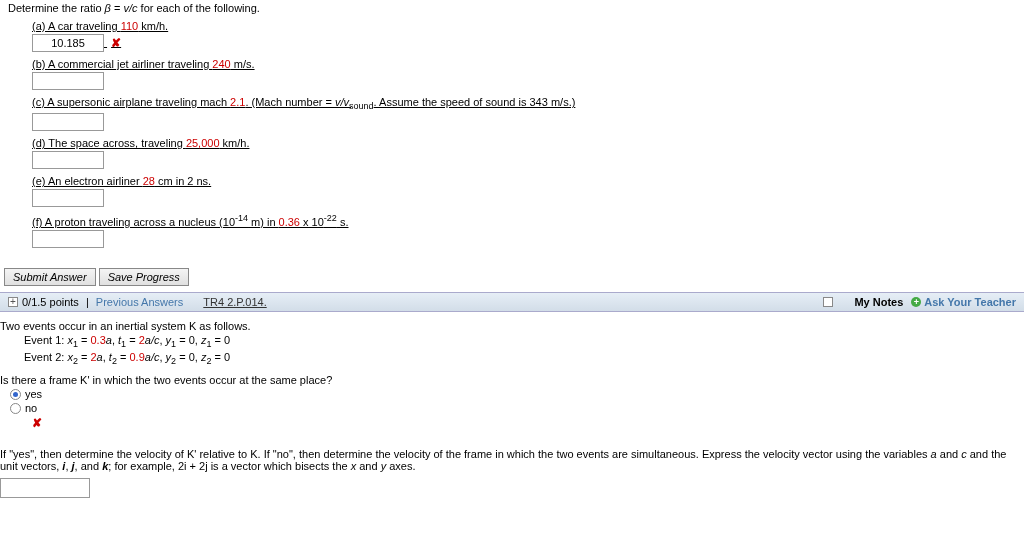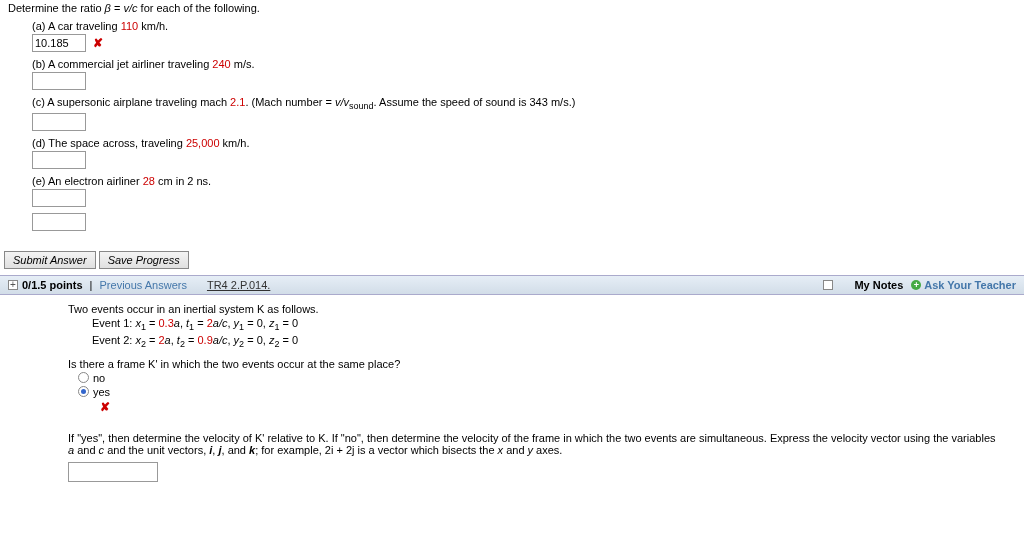--- a/index.html
+++ b/index.html
@@ -9,31 +9,32 @@
     font-size: 11px;
     color: #000;
     background: #fff;
     width: 1024px;
   }
   .q1-container {
     padding: 2px 8px 8px 8px;
   }
   .main-q { }
   .sub-block { margin-left: 24px; margin-top: 6px; }
-  .sub-line { margin-bottom: 2px; }
+  .sub-line { margin-bottom: 2px; text-decoration: underline; }
   .red { color: #c00; }
   .italic { font-style: italic; }
   .answer-input {
-    width: 54px;
+    width: 72px;
     height: 18px;
     border: 1px solid #999;
     font-size: 11px;
     padding: 0 2px;
     vertical-align: middle;
     background: #fff;
+    text-align: center;
   }
   .x-mark {
     color: #c00;
     font-weight: bold;
     font-size: 12px;
     margin-left: 4px;
     vertical-align: middle;
   }
   .btn-row { margin: 12px 0 6px 4px; }
   .old-btn {
@@ -59,35 +60,35 @@
   .expand-icon {
     display: inline-block;
     width: 10px; height: 10px;
     border: 1px solid #888;
     background: #fff;
     color: #555;
     font-size: 10px;
     line-height: 8px;
     text-align: center;
   }
-  .pts { font-weight: bold; }
+  .pts { font-weight: normal; }
   .prev-link { color: #47a; }
   .assign-code { color: #333; margin-left: 16px; text-decoration: underline; }
   .divider-right { display: flex; align-items: center; gap: 8px; }
   .my-notes { display: flex; align-items: center; gap: 21px; font-weight: bold; }
   .note-box {
     width: 10px; height: 10px; border: 1px solid #888; background: #fff;
   }
   .ask-teacher { color: #47a; font-weight: bold; display: flex; align-items: center; gap: 3px; }
   .plus-circle {
     display: inline-block; width: 10px; height: 10px;
     border-radius: 50%; background: #4a4; color: #fff;
     font-size: 9px; line-height: 10px; text-align: center;
   }
-  .q2-container { padding: 6px 20px; margin-left: 48px; }
+  .q2-container { padding: 6px 0; }
   .q2-line { margin: 2px 0; }
   .indent { margin-left: 24px; }
   .radio-row { display: flex; align-items: center; gap: 4px; margin: 2px 0 2px 10px; }
   .radio-dot {
     width: 11px; height: 11px; border: 1px solid #888; border-radius: 50%;
     display: inline-flex; align-items: center; justify-content: center;
     background: #fff;
   }
   .radio-dot.selected::after {
     content: ""; width: 5px; height: 5px; border-radius: 50%;
@@ -141,20 +142,23 @@
   </div>
 
   <div class="sub-block">
     <div class="sub-line">
       <span>(e) An electron airliner </span><span class="red">28</span><span> cm in 2 ns.</span>
     </div>
     <input class="answer-input" style="">
   </div>
 
   <div class="sub-block">
+    <div class="sub-line">
+      <span>(f) A proton traveling across a nucleus (10</span><sup>-14</sup><span> m) in </span><span class="red">0.36</span><span> x 10</span><sup>-22</sup><span> s.</span>
+    </div>
     <input class="answer-input" style="">
   </div>
 </div>
 
 <div class="btn-row">
   <button class="old-btn">Submit Answer</button>
   <button class="old-btn">Save Progress</button>
 </div>
 
 <div class="divider-bar">
@@ -184,27 +188,27 @@
     <span>Event 1: </span><span class="italic">x</span><sub>1</sub><span> = </span><span class="red">0.3</span><span class="italic">a</span><span>, </span><span class="italic">t</span><sub>1</sub><span> = </span><span class="red">2</span><span class="italic">a/c</span><span>, </span><span class="italic">y</span><sub>1</sub><span> = 0, </span><span class="italic">z</span><sub>1</sub><span> = 0</span>
   </div>
 
   <div class="q2-line indent">
     <span>Event 2: </span><span class="italic">x</span><sub>2</sub><span> = </span><span class="red">2</span><span class="italic">a</span><span>, </span><span class="italic">t</span><sub>2</sub><span> = </span><span class="red">0.9</span><span class="italic">a/c</span><span>, </span><span class="italic">y</span><sub>2</sub><span> = 0, </span><span class="italic">z</span><sub>2</sub><span> = 0</span>
   </div>
 
   <div class="q2-line" style="margin-top:8px;">Is there a frame K' in which the two events occur at the same place?</div>
 
   <div class="radio-row">
+    <span class="radio-dot selected"></span>
+    <span>yes</span>
+  </div>
+  <div class="radio-row">
     <span class="radio-dot"></span>
     <span>no</span>
   </div>
-  <div class="radio-row">
-    <span class="radio-dot selected"></span>
-    <span>yes</span>
-  </div>
   <div class="x-below">
     <span class="x-mark">✘</span>
   </div>
 
   <div class="q2-line" style="margin-top:18px;">
     <span>If "yes", then determine the velocity of K' relative to K. If "no", then determine the velocity of the frame in which the two events are simultaneous. Express the velocity vector using the variables </span><span class="italic">a</span><span> and </span><span class="italic">c</span><span> and the unit vectors, </span><b class="italic">i</b><span>, </span><b class="italic">j</b><span>, and </span><b class="italic">k</b><span>; for example, 2i + 2j is a vector which bisects the </span><span class="italic">x</span><span> and </span><span class="italic">y</span><span> axes.</span>
   </div>
 
   <input class="wide-input" style="">
 </div>

